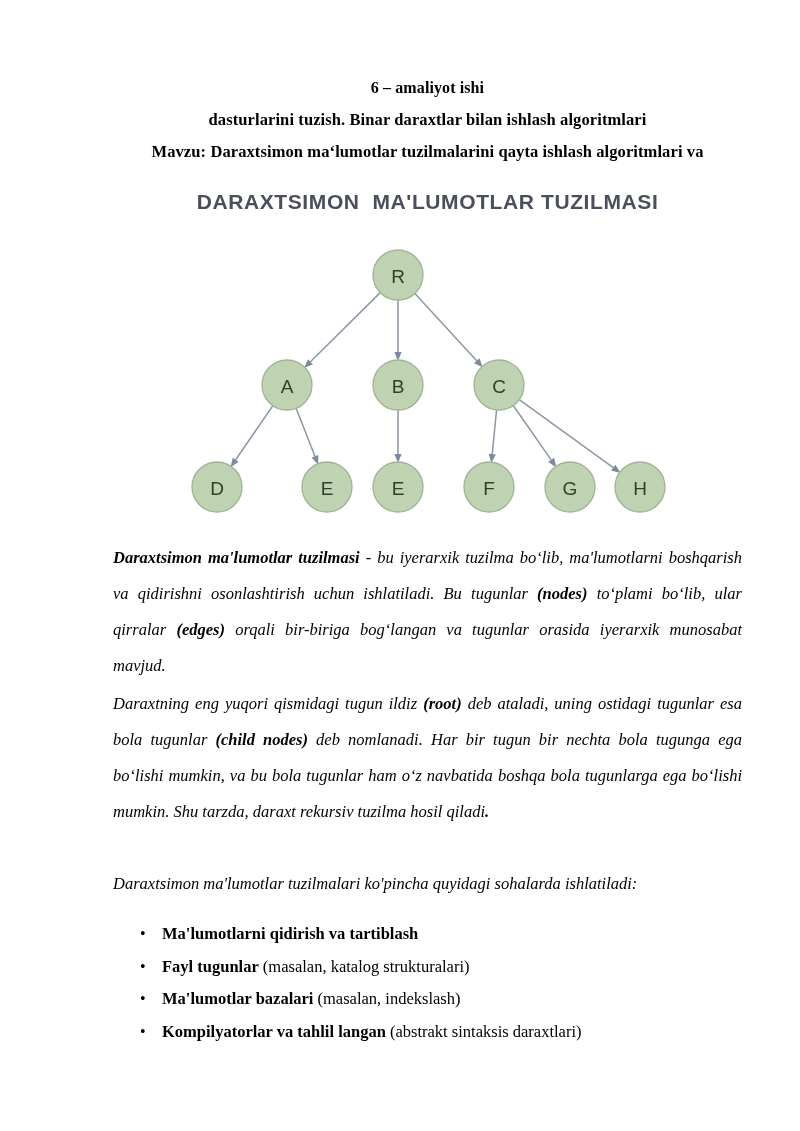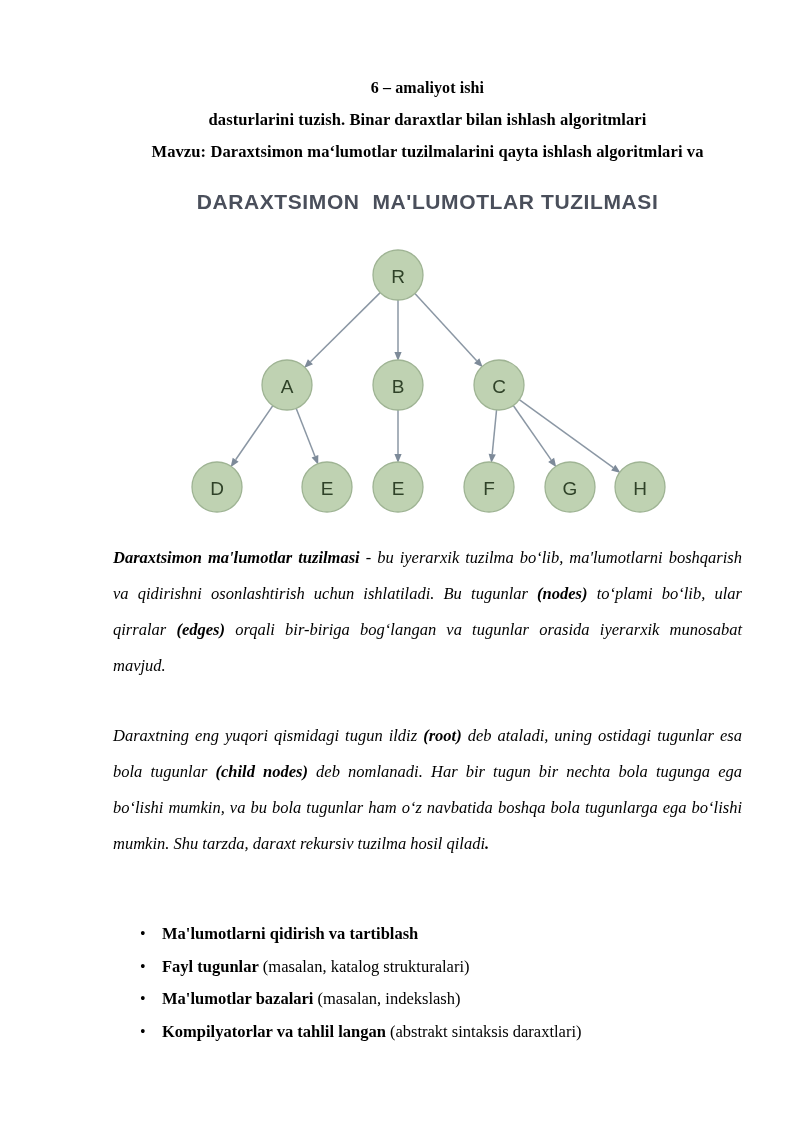--- a/index.html
+++ b/index.html
@@ -101,21 +101,21 @@
     line-height: 36px;
     text-align: justify;
     text-justify: inter-word;
     margin: 0;
     font-style: italic;
   }
   .para b { font-weight: bold; }
   .para.no-justify { text-align: left; }
 
   #para-1 { top: 540px; }
-  #para-2 { top: 718px; }
+  #para-2 { top: 686px; }
   #para-3 { top: 866px; }
 
   
   .bullet-list {
     position: absolute;
     left: 113px;
     top: 918px;
     width: 629px;
     margin: 0;
     padding: 0;
@@ -218,20 +218,23 @@
   </div>
 
   <div class="body-block" id="para-1">
     <p class="para"><b>Daraxtsimon ma'lumotlar tuzilmasi</b><span> - bu iyerarxik tuzilma bo‘lib, ma'lumotlarni boshqarish va qidirishni osonlashtirish uchun ishlatiladi. Bu tugunlar </span><b>(nodes)</b><span> to‘plami bo‘lib, ular qirralar </span><b>(edges)</b><span> orqali bir-biriga bog‘langan va tugunlar orasida iyerarxik munosabat mavjud.</span></p>
   </div>
 
   <div class="body-block" id="para-2">
     <p class="para"><span>Daraxtning eng yuqori qismidagi tugun ildiz </span><b>(root)</b><span> deb ataladi, uning ostidagi tugunlar esa bola tugunlar </span><b>(child nodes)</b><span> deb nomlanadi. Har bir tugun bir nechta bola tugunga ega bo‘lishi mumkin, va bu bola tugunlar ham o‘z navbatida boshqa bola tugunlarga ega bo‘lishi mumkin. Shu tarzda, daraxt rekursiv tuzilma hosil qiladi</span><b>.</b></p>
   </div>
 
+  <div class="body-block" id="para-3">
+    <p class="para no-justify">Daraxtsimon ma'lumotlar tuzilmalari ko'pincha quyidagi sohalarda ishlatiladi:</p>
+  </div>
 
   <ul class="bullet-list" id="bullet-list">
       <li class="bullet-item"><span class="bullet-dot">•</span><span class="bold-part">Ma'lumotlarni qidirish va tartiblash</span><span class="rest-part"></span></li>
       <li class="bullet-item"><span class="bullet-dot">•</span><span class="bold-part">Fayl tugunlar</span><span class="rest-part"> (masalan, katalog strukturalari)</span></li>
       <li class="bullet-item"><span class="bullet-dot">•</span><span class="bold-part">Ma'lumotlar bazalari</span><span class="rest-part"> (masalan, indekslash)</span></li>
       <li class="bullet-item"><span class="bullet-dot">•</span><span class="bold-part">Kompilyatorlar va tahlil langan</span><span class="rest-part"> (abstrakt sintaksis daraxtlari)</span></li>
     </ul>
 
 </div>
 

